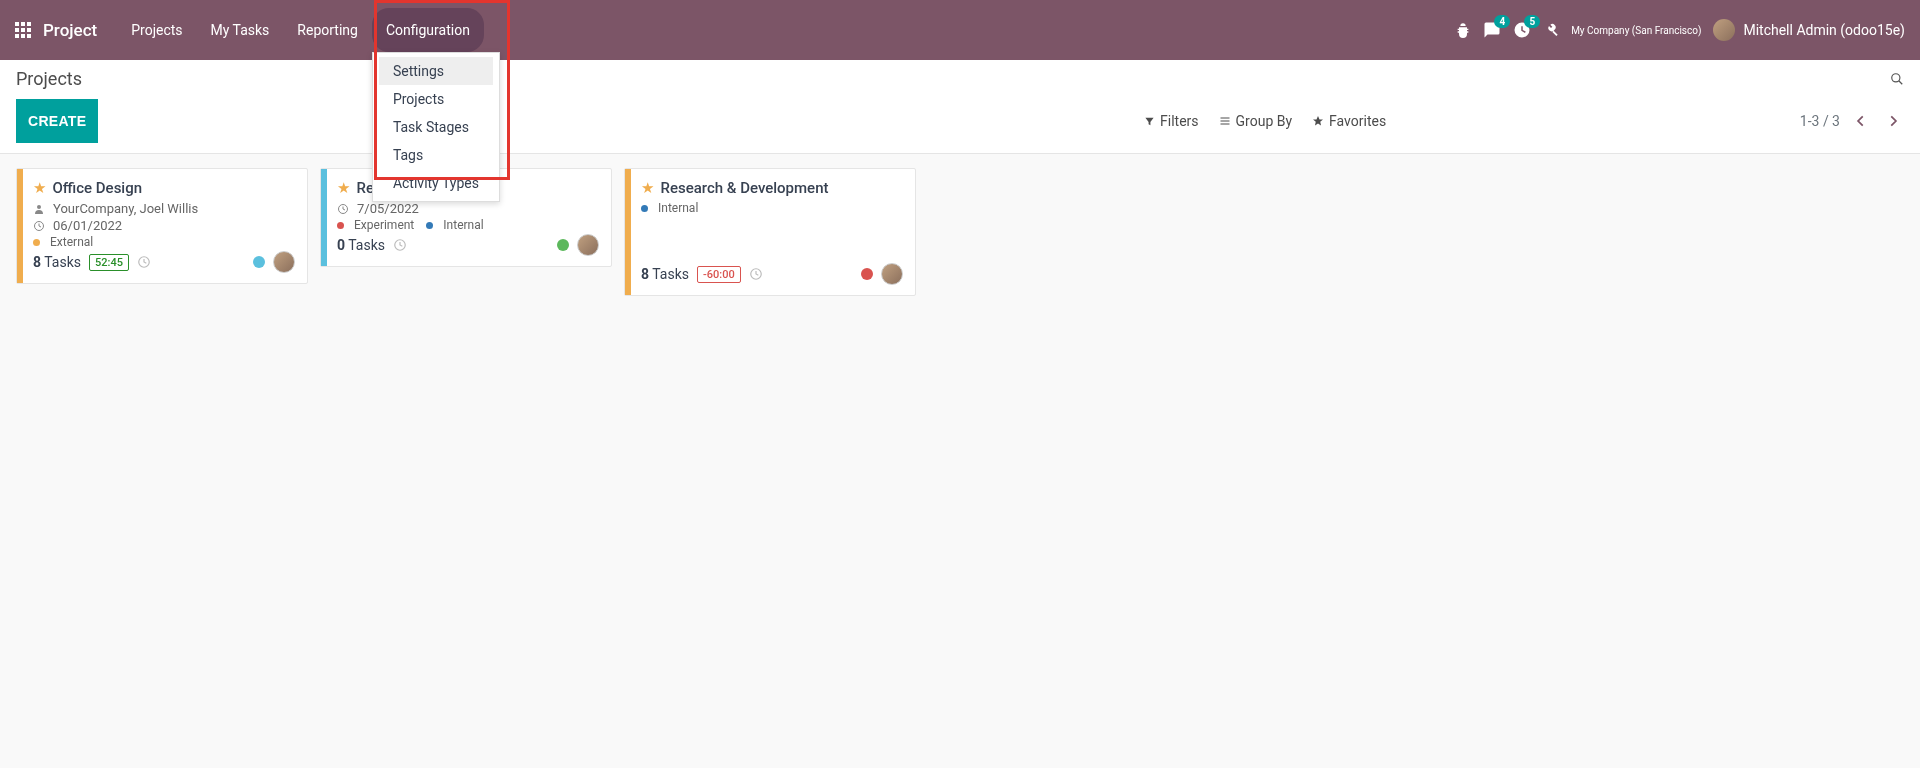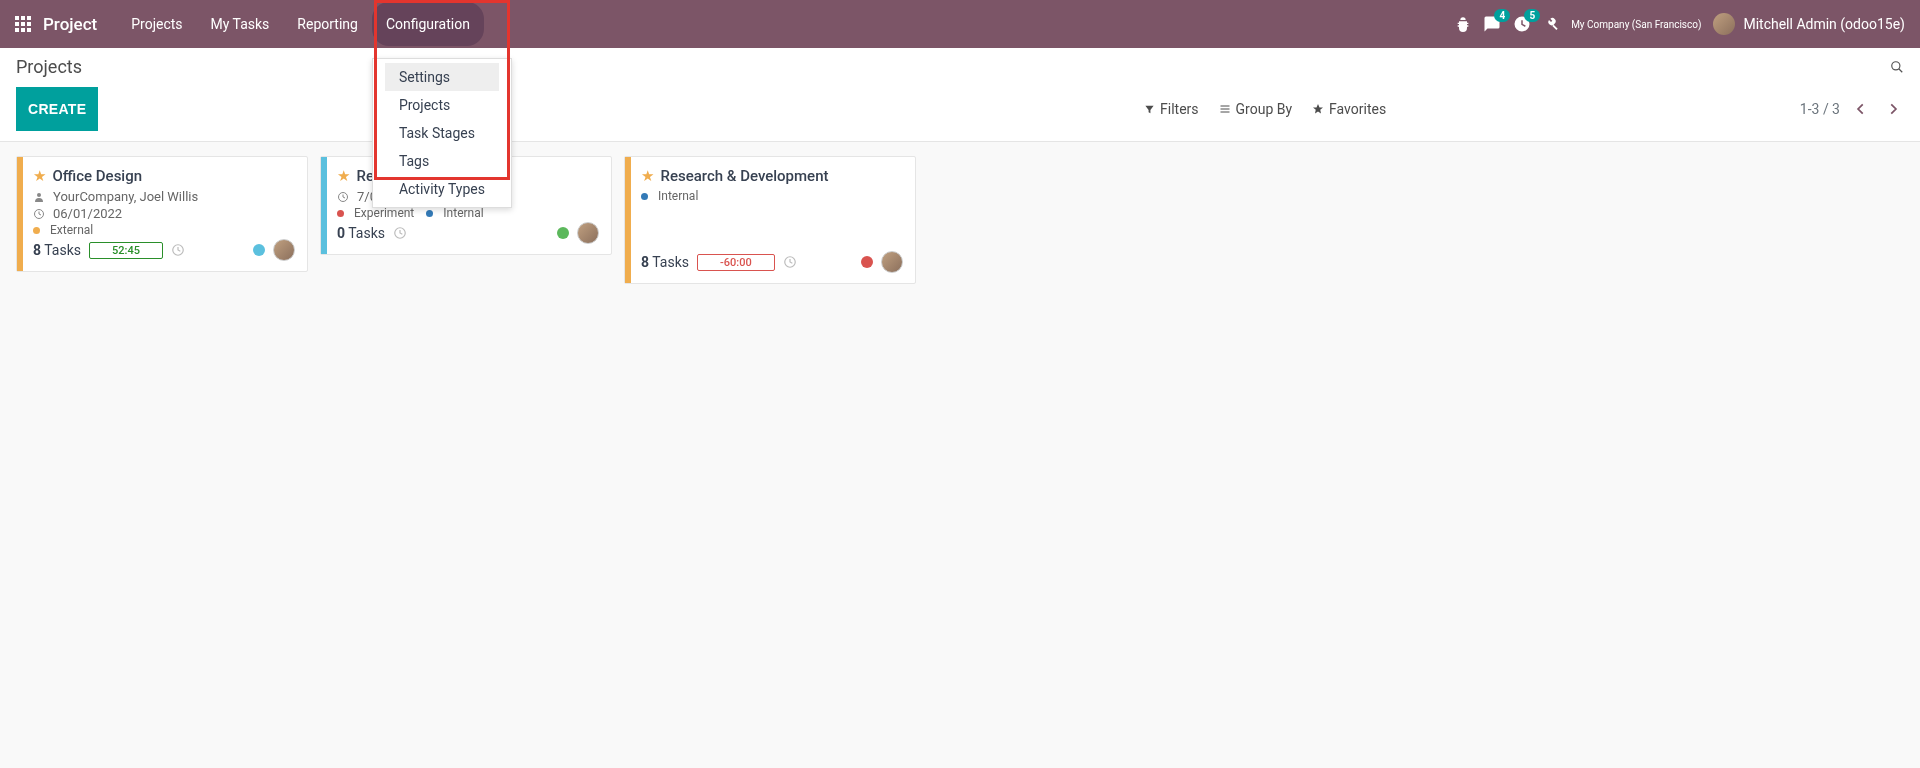--- a/index.html
+++ b/index.html
@@ -1,32 +1,32 @@
 <!DOCTYPE html>
 <html><head>
 <meta charset="utf-8">
 <style>
   * { box-sizing: border-box; margin: 0; padding: 0; }
   body { font-family: -apple-system, BlinkMacSystemFont, "Segoe UI", Roboto, sans-serif; font-size: 14px; color: #374151; background: #f9f9f9; }
   
-  .topnav { background: #7c5567; height: 48px; display: flex; align-items: center; padding: 0 15px; color: #fff; }
+  .topnav { background: #7c5567; height: 60px; display: flex; align-items: center; padding: 0 15px; color: #fff; }
   .topnav .apps-icon { margin-right: 12px; cursor: pointer; }
   .topnav .brand { font-size: 17px; font-weight: 500; margin-right: 20px; }
   .topnav .menu { display: flex; align-items: stretch; height: 44px; }
   .topnav .menu-item { display:flex; align-items:center; padding: 0 14px; font-size: 14px; cursor:pointer; position: relative; }
   .topnav .menu-item.active { background: #65435a; }
   .topnav .spacer { flex: 1; }
   .topnav .right { display:flex; align-items:center; gap: 12px; }
   .topnav .icon-btn { cursor:pointer; position:relative; }
   .badge-count { position:absolute; top:-6px; right:-9px; background:#00a09d; color:#fff; border-radius: 8px; font-size: 10px; padding: 1px 5px; font-weight:700; }
   .topnav .company { font-size:10px; }
   .topnav .user { display:flex; align-items:center; gap:8px; }
   .avatar-sm { width:22px; height:22px; border-radius:50%; background: linear-gradient(135deg,#c0a080,#8b6f5c); display:inline-block; }
 
-  .dropdown { position:absolute; top:56px; left:0; background:#fff; border:1px solid #ddd; box-shadow:0 2px 6px rgba(0,0,0,.15); min-width: 130px; z-index: 50; padding: 4px 12px;}
+  .dropdown { position:absolute; top:44px; left:0; background:#fff; border:1px solid #ddd; box-shadow:0 2px 6px rgba(0,0,0,.15); min-width: 130px; z-index: 50; padding: 4px 6px;}
   .dropdown-item { padding: 6px 14px; font-size:14px; color:#374151; cursor:pointer; white-space:nowrap; }
   .dropdown-item:hover, .dropdown-item.hover { background:#eee; }
   
   .red-box { position: absolute; border: 3px solid #e3352e; pointer-events:none; z-index:60; }
   
   .controlbar { background:#fff; border-bottom:1px solid #e5e5e5; padding: 8px 16px 10px; }
   .controlbar-row1 { display:flex; align-items:center; }
   .page-title { font-size: 18px; color:#4c4c4c; font-weight:400; }
   .search-wrap { flex:1; display:flex; justify-content: flex-end; }
   .search-field { width: 760px; border:none; border-bottom:1px solid #ccc; padding: 4px 28px 4px 4px; font-size:14px; outline:none; background:transparent; }
@@ -47,21 +47,21 @@
   .card-body { padding:10px 12px 10px 10px; flex:1; }
   .card-title-row { display:flex; align-items:center; gap:6px; font-size:15px; font-weight:500; margin-bottom:4px; }
   .star { color:#f0ad4e; }
   .meta-row { display:flex; align-items:center; gap:6px; font-size:13px; color:#666; margin:2px 0; }
   .meta-icon { color:#888; width:14px; text-align:center; }
   .tag-dot { width:7px; height:7px; border-radius:50%; display:inline-block; margin-right:4px; }
   .tag-label { font-size:12px; color:#666; }
   .card-footer { display:flex; align-items:center; margin-top:1px; }
   .tasks-link { font-size:14px; }
   .tasks-link b { font-weight:700; }
-  .time-badge { border:1px solid #2a8f2a; color:#2a8f2a; border-radius:2px; font-size:11px; padding:1px 22px; margin-left:8px; font-weight:500;}
+  .time-badge { border:1px solid #2a8f2a; color:#2a8f2a; border-radius:2px; font-size:11px; padding:1px 5px; margin-left:8px; font-weight:500;}
   .time-badge.neg { border-color:#d9534f; color:#d9534f;}
   .clock-sm { color:#bbb; margin-left:8px; }
   .card-footer .spacer { flex:1; }
   .status-dot { width:12px; height:12px; border-radius:50%; display:inline-block; margin-right:8px; }
   .avatar-xs { width:22px; height:22px; border-radius:50%; background: linear-gradient(135deg,#c0a080,#8b6f5c); border:1px solid #ccc; }
   
   svg { display:block; }
 </style>
 </head>
 <body>

